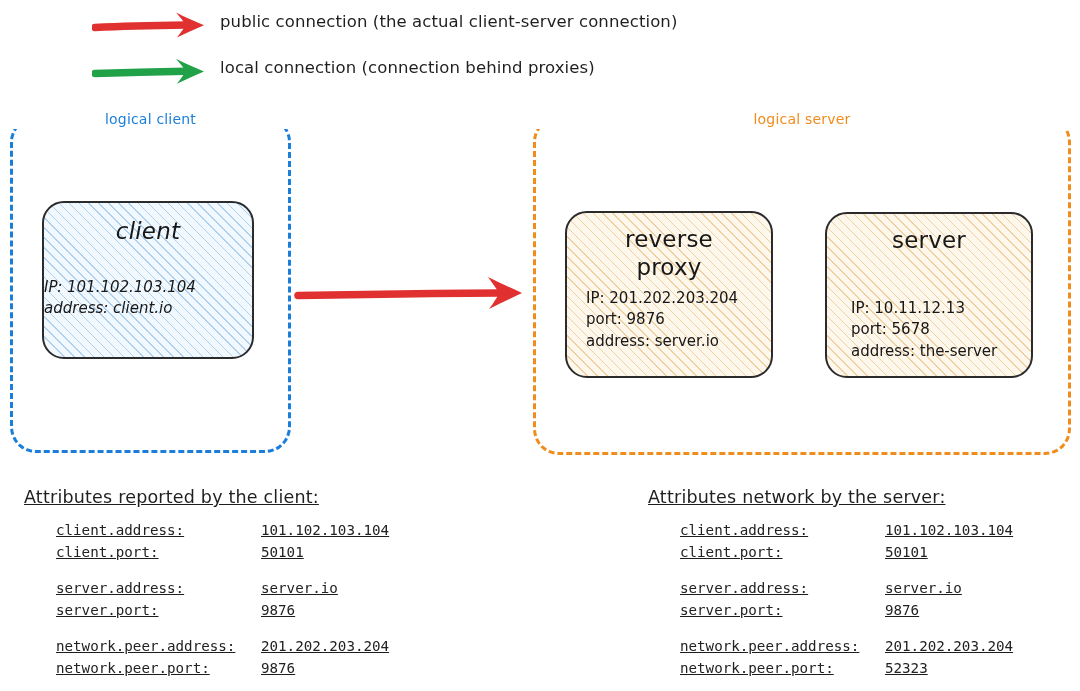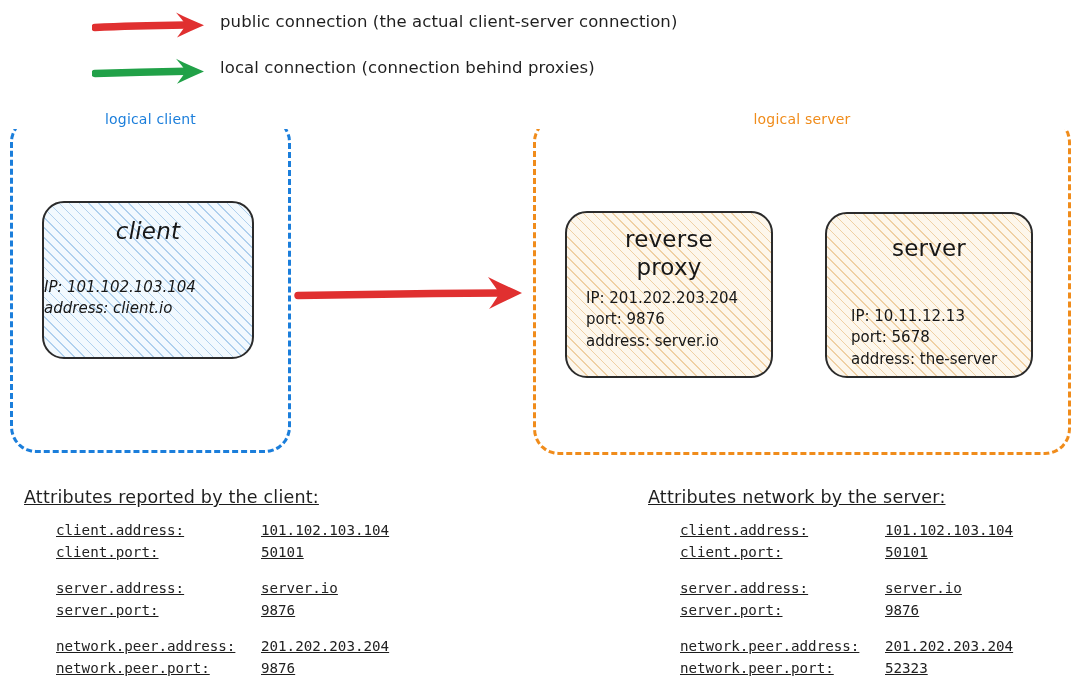--- a/index.html
+++ b/index.html
@@ -121,21 +121,21 @@
 
   #node-client { left: 42px; top: 201px; width: 212px; height: 158px; font-style: italic; }
   #node-client .node-inner { padding: 14px 0 0 0; }
   #node-client .node-body { margin-top: 32px; }
 
   #node-reverse-proxy { left: 565px; top: 211px; width: 208px; height: 167px; }
   #node-reverse-proxy .node-inner { padding: 12px 0 0 0; }
   #node-reverse-proxy .node-body { margin-top: 7px; padding-left: 19px; }
 
   #node-server { left: 825px; top: 212px; width: 208px; height: 166px; }
-  #node-server .node-inner { padding: 20px 0 0 0; }
+  #node-server .node-inner { padding: 12px 0 0 0; }
   #node-server .node-body { margin-top: 44px; padding-left: 24px; }
 
   
   #public-arrow {
     position: absolute;
     left: 292px;
     top: 268px;
     width: 240px;
     height: 54px;
   }

